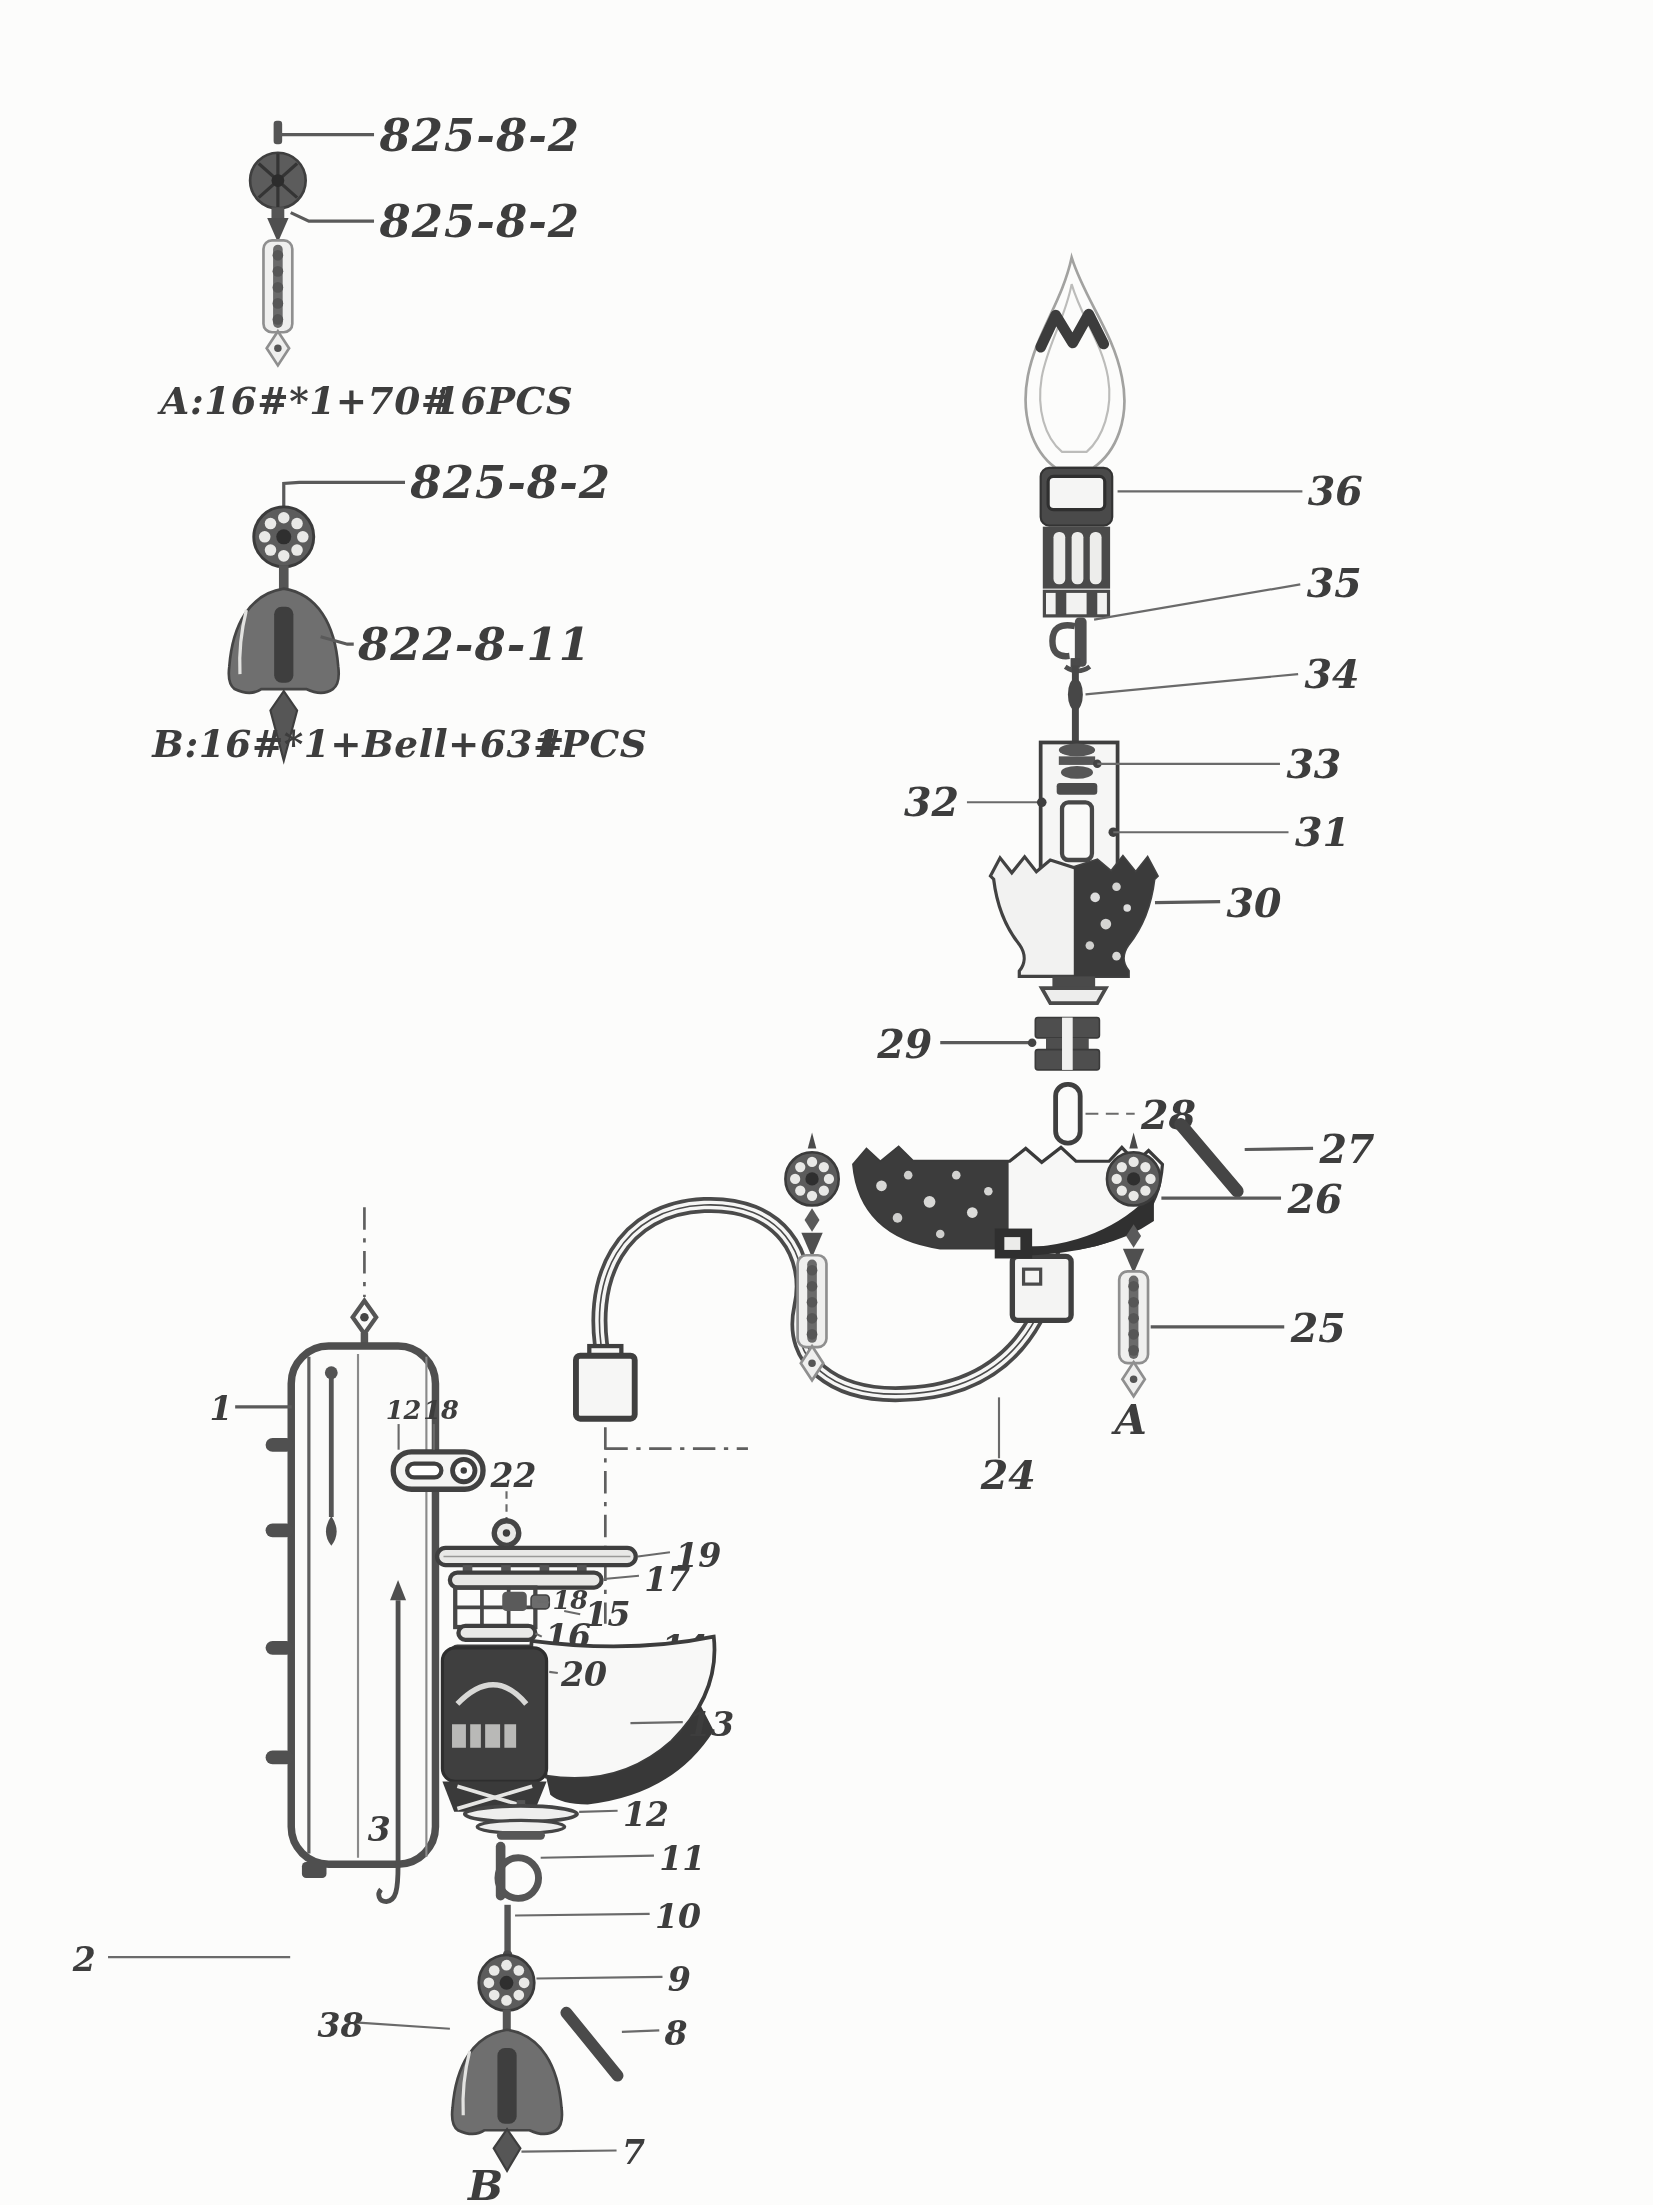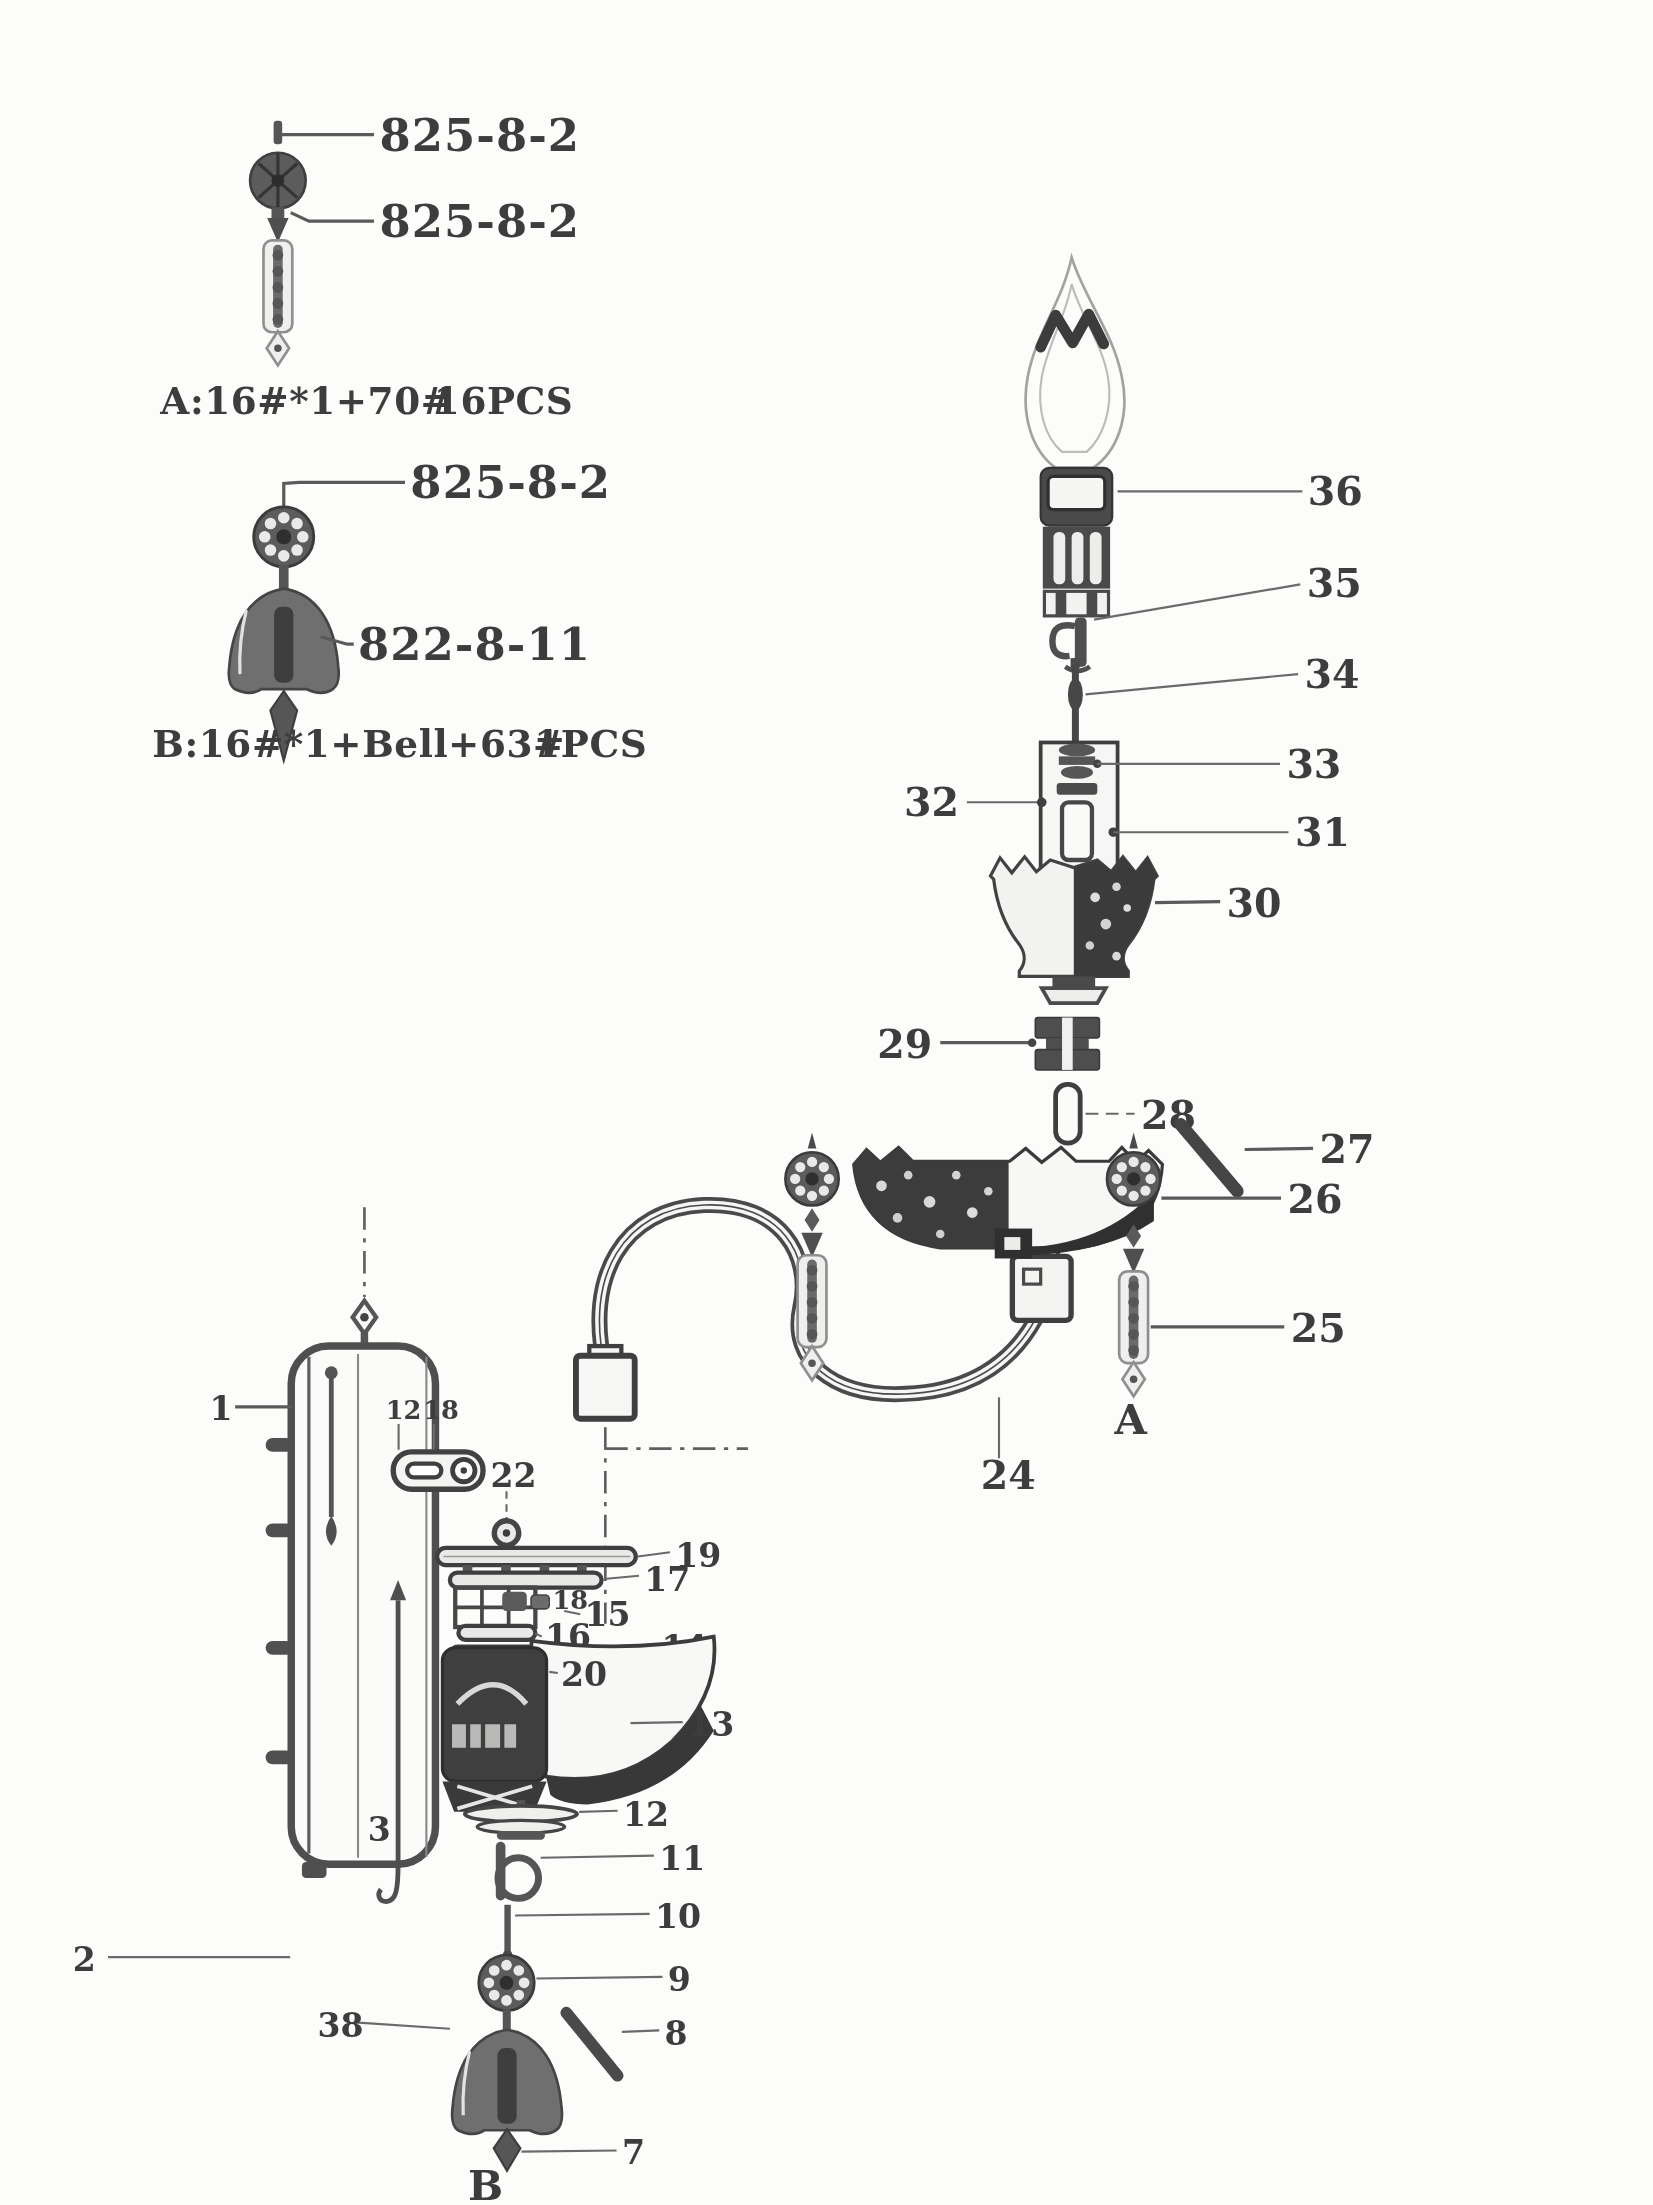--- a/index.html
+++ b/index.html
@@ -1,16 +1,16 @@
 <!DOCTYPE html>
 <html style="font-size:8.5px"><head>
 <meta charset="utf-8">
 <style>
   html,body{margin:0;padding:0;background:#e8e8e8;}
-  .page{position:relative;width:1654px;height:2205px;background:#fcfcfb;overflow:hidden;}
+  .page{position:relative;width:1654px;height:2205px;background:#fcfcfb;overflow:hidden;font-style:italic;}
   svg{position:absolute;left:0;top:0;display:block;}
   text{font-family:"DejaVu Serif","Liberation Serif",serif;font-weight:bold;fill:#3d3d3d;}
   .code{font-size:84px;letter-spacing:2px;}
   .formula{font-size:70px;letter-spacing:1px;}
   .num{font-size:62px;}
   .num-lg{font-size:74px;}
   .num-sm{font-size:48px;}
   .letter{font-size:78px;}
   .leader{stroke:#5a5a5a;stroke-width:6;fill:none;}
   .leader-thin{stroke:#6a6a6a;stroke-width:4;fill:none;}

